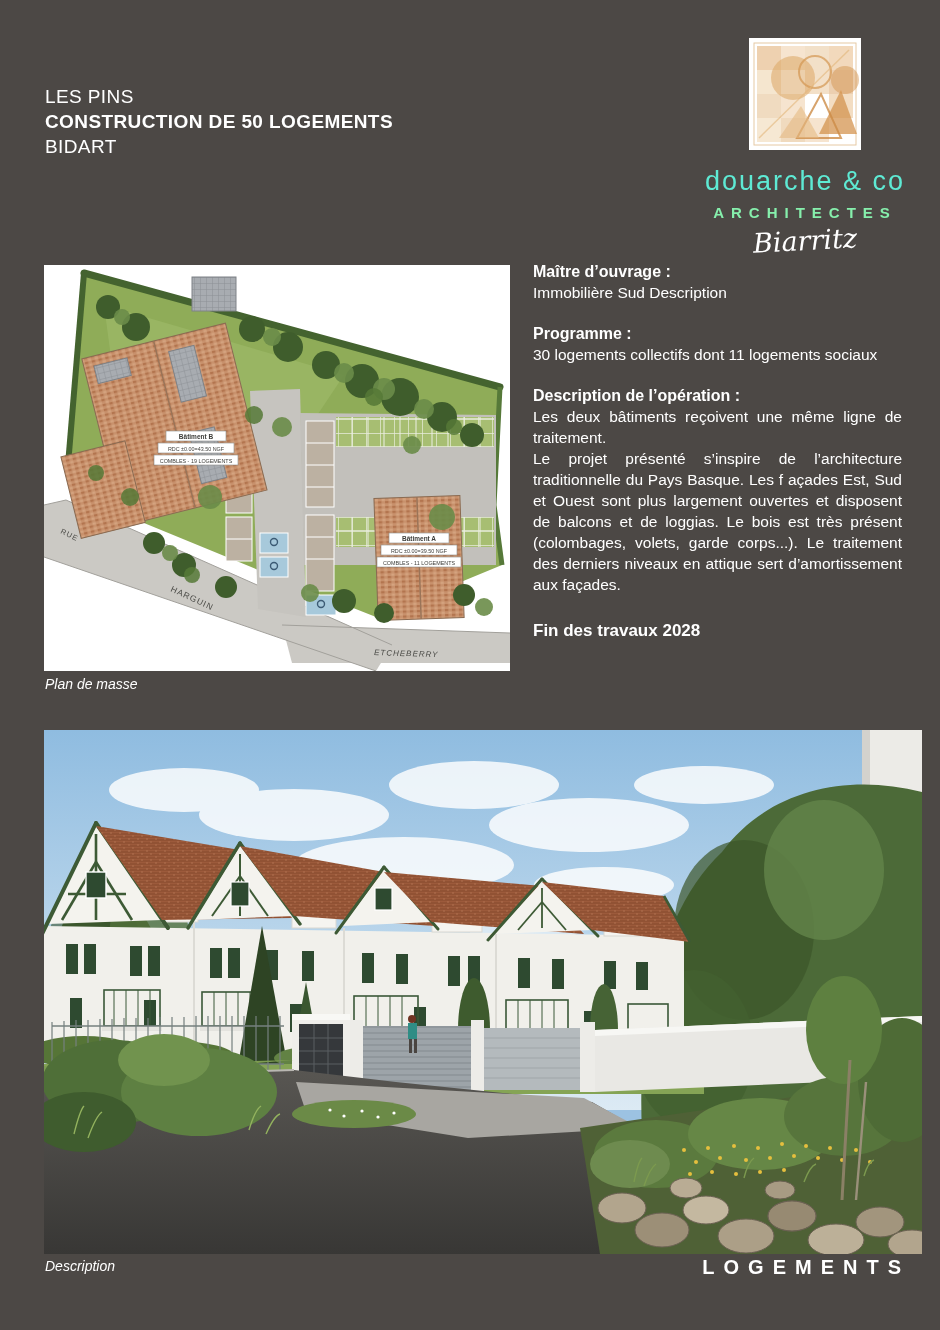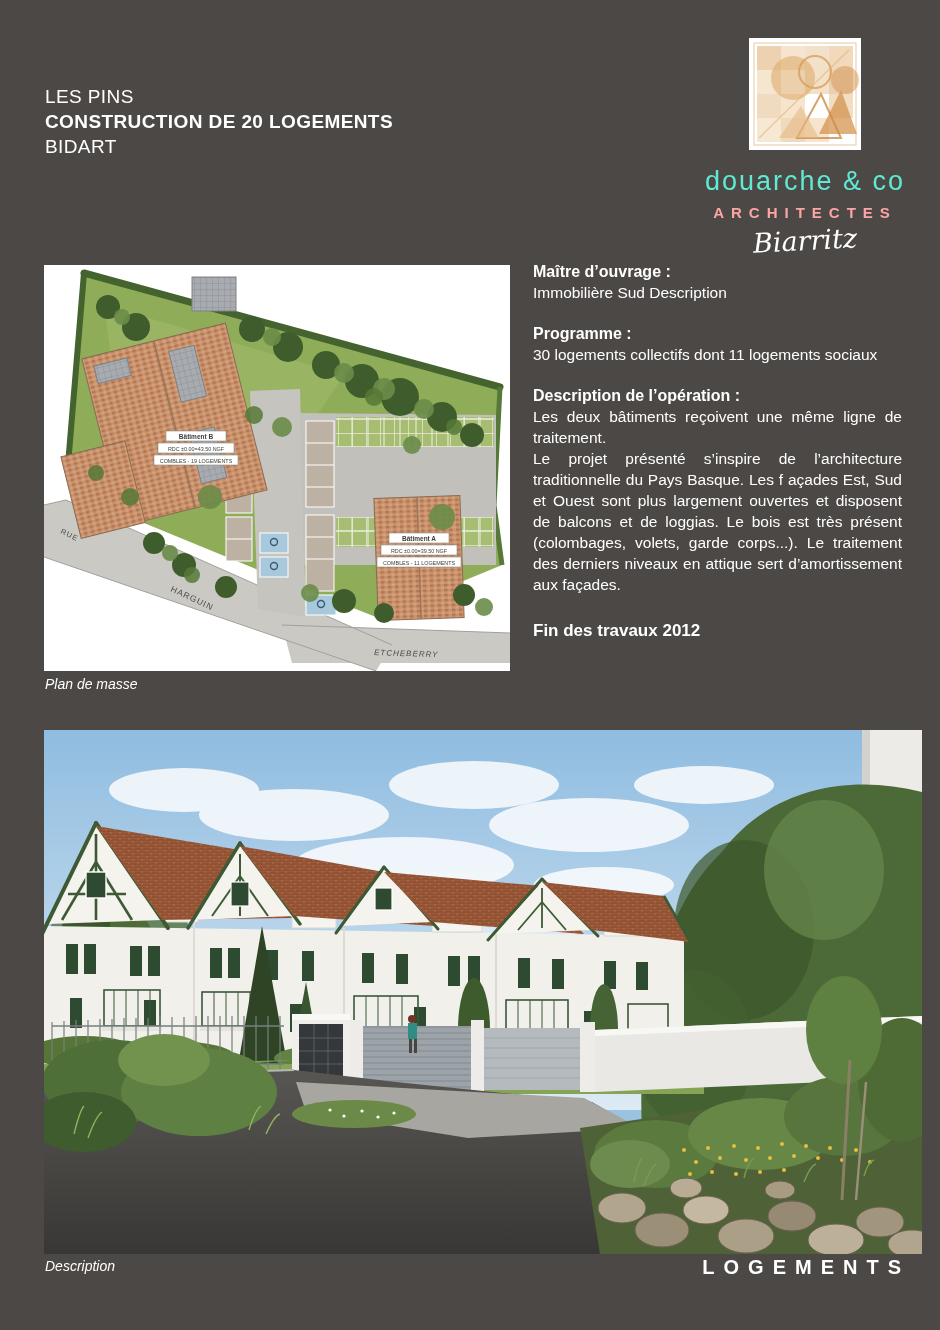--- a/index.html
+++ b/index.html
@@ -4,21 +4,21 @@
 <style>
   html,body{margin:0;padding:0;background:#4C4845;}
   .page{position:relative;width:940px;height:1330px;background:#4C4845;overflow:hidden;
         font-family:"Liberation Sans",sans-serif;color:#fff;padding-left:8px;}
   
   .title-block{position:absolute;left:45px;top:84px;font-size:19px;line-height:25px;letter-spacing:.4px;}
   .title-block .bold{font-weight:bold;}
   .logo-block{position:absolute;left:700px;top:38px;width:210px;text-align:center;}
   .logo-art{width:112px;height:112px;margin:0 auto;display:block;background:#fff;}
   .logo-name{margin-top:16px;font-size:27px;font-weight:normal;letter-spacing:2px;color:#5eead4;}
-  .logo-sub{margin-top:7px;font-size:15px;letter-spacing:7px;color:#fca5a5;font-weight:bold;}
+  .logo-sub{margin-top:7px;font-size:15px;letter-spacing:7px;color:#86efac;font-weight:bold;}
   .logo-city{margin-top:4px;font-size:27px;font-style:italic;color:#fff;
              font-family:"DejaVu Serif","Liberation Serif",serif;transform:rotate(-3deg);}
   
   .details{position:absolute;left:533px;top:261px;width:369px;font-size:15.5px;line-height:21px;}
   .details .sec{margin-bottom:20px;}
   .details .lbl{font-weight:bold;font-size:16px;}
   .details p{margin:0;text-align:justify;}
   .completion{font-weight:bold;font-size:17px;margin-top:25px;}
   
   .plan-fig{position:absolute;left:44px;top:265px;width:466px;height:406px;background:#fff;}
@@ -31,21 +31,21 @@
   .plan-lbl-box{fill:#ffffff;stroke:#8a8a85;stroke-width:.6;}
   .plan-lbl-t{fill:#3c3c38;font-family:"Liberation Sans",sans-serif;text-anchor:middle;}
 </style>
 </head>
 <body>
 
 <div class="page">
 
   <div class="title-block">
     <div>LES PINS</div>
-    <div class="bold">CONSTRUCTION DE 20 LOGEMENTS</div>
+    <div class="bold">CONSTRUCTION DE 50 LOGEMENTS</div>
     <div>BIDART</div>
   </div>
 
   <div class="logo-block">
     <svg class="logo-art" viewBox="0 0 112 112">
       <rect x="0" y="0" width="112" height="112" fill="#ffffff"></rect>
       <rect x="5" y="5" width="102" height="102" fill="none" stroke="#E6C9A4" stroke-width="1"></rect>
       <g opacity="0.9">
         <rect x="8" y="8" width="24" height="24" fill="#DCA35F" opacity=".55"></rect>
         <rect x="32" y="8" width="24" height="24" fill="#E9C493" opacity=".5"></rect>
@@ -536,17 +536,17 @@
     </div>
     <div class="sec">
       <div class="lbl">Programme :</div>
       <div>30 logements collectifs dont 11 logements sociaux</div>
     </div>
     <div class="sec" style="margin-bottom:0">
       <div class="lbl">Description de l’opération :</div>
       <p>Les deux bâtiments reçoivent une même ligne de traitement.</p>
       <p>Le projet présenté s’inspire de l’architecture traditionnelle du Pays Basque. Les f açades Est, Sud et Ouest sont plus largement ouvertes et disposent de balcons et de loggias. Le bois est très présent (colombages, volets, garde corps...). Le traitement des derniers niveaux en attique sert d’amortissement aux façades.</p>
     </div>
-    <div class="completion">Fin des travaux 2012</div>
+    <div class="completion">Fin des travaux 2028</div>
   </div>
 
   <div class="footer-cat">LOGEMENTS</div>
 </div>
 
 </body></html>

